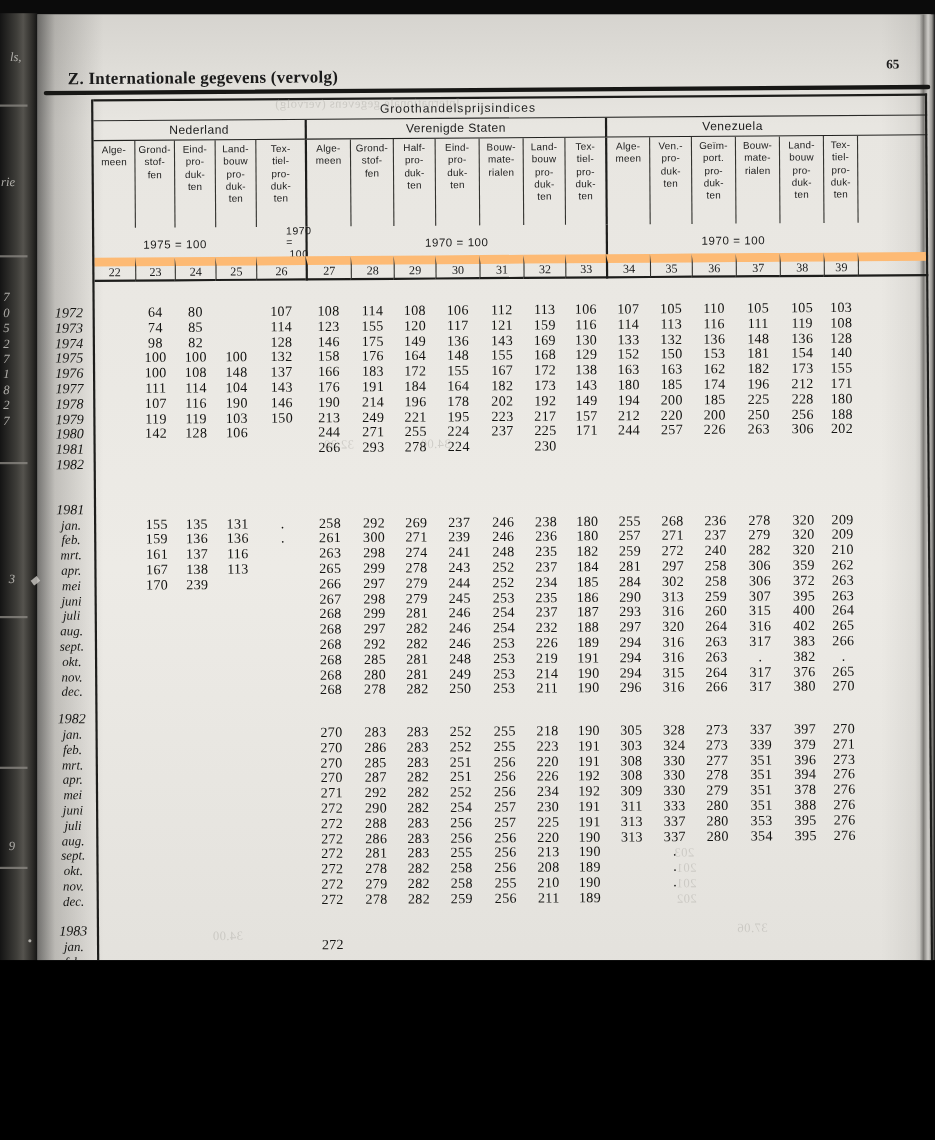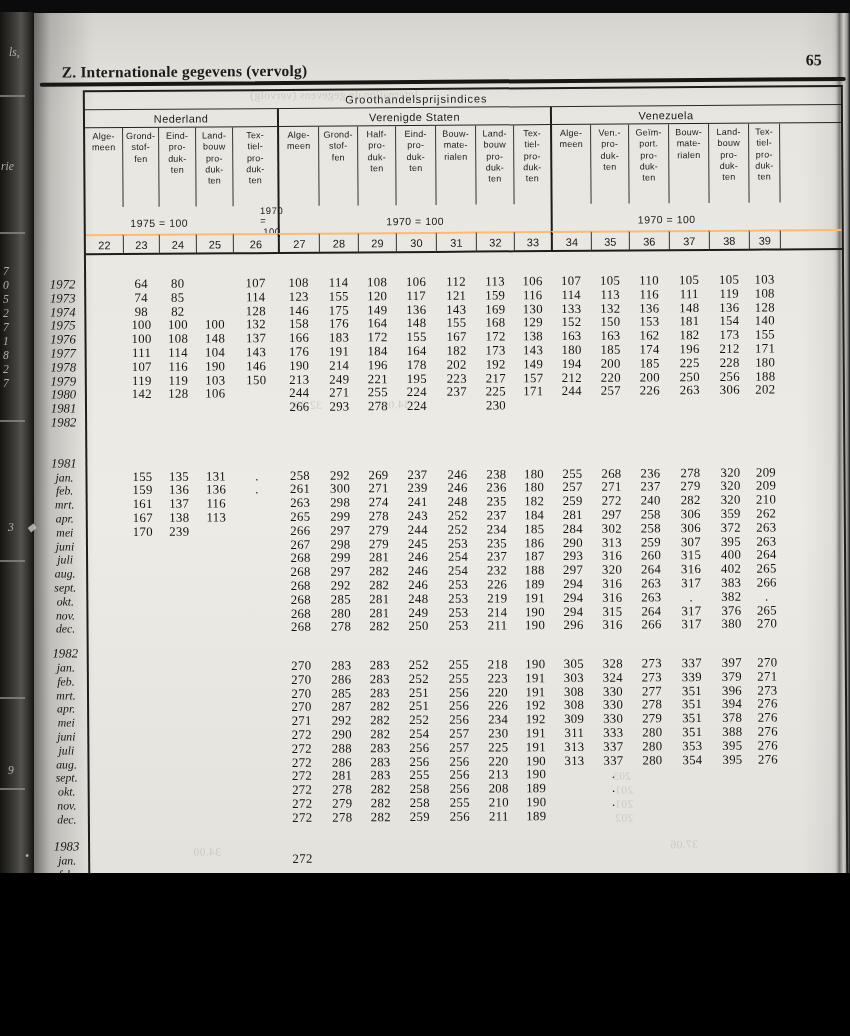--- a/index.html
+++ b/index.html
@@ -23,21 +23,21 @@
   .page-bg::after { content:""; position:absolute; left:0; bottom:0; width:190px; height:34px;
     background:linear-gradient(8deg,#0b0b0b 30%, rgba(11,11,11,0) 65%); }
   .page-edge-right { position:absolute; right:0; top:13px; width:14px; height:1008px;
     background:linear-gradient(90deg, rgba(0,0,0,0) 0%, #7d7b77 25%, #cfcdc9 55%, #989692 80%, #141414 100%); }
 
   
   .content { position:absolute; left:0; top:0; width:850px; height:1036px;
     transform:rotate(-0.4deg); transform-origin:420px 120px; }
 
   .section-title { position:absolute; left:62px; top:61px; font-size:15.5px; font-weight:700; letter-spacing:.2px; }
-  .page-number   { position:absolute; left:806px; top:54px; font-size:16px; font-weight:700; }
+  .page-number   { position:absolute; left:806px; top:54px; font-size:12px; font-weight:700; }
   .header-rule   { position:absolute; left:40px; top:80px; width:806px; height:3.5px; background:#171715; border-radius:2px; }
 
   .sheet { position:absolute; left:38px; top:88px; width:805px; height:920px; }
   .vline { position:absolute; top:0; width:2px; height:900px; background:#1d1d1b; }
   .vline.l { left:45px; } .vline.r { left:803px; }
   .bottom-rule { position:absolute; left:46px; top:898px; width:700px; height:2px; background:#1d1d1b; }
 
   .grid { display:grid;
     grid-template-columns:47px 37px 36px 37px 37px 45px 41px 39px 38px 40px 40px 38px 37px 40px 38px 40px 40px 40px 31px 64px; }
 
@@ -60,23 +60,23 @@
   .hlab.gsep { border-left:2px solid #1d1d1b; }
 
   .g-base { height:27px; }
   .bcell { display:flex; flex-direction:column; align-items:center; justify-content:center;
     font-family:"Liberation Sans", sans-serif; font-size:10.5px; letter-spacing:.5px; }
   .b1 { grid-column:2/6; } .b2 { grid-column:6/7; font-size:9.5px; line-height:1.1;margin-left:33px; }
   .b3 { grid-column:7/14; border-left:2px solid #1d1d1b; }
   .b4 { grid-column:14/21; border-left:2px solid #1d1d1b; padding-right:63px; }
 
   .g-numbers { height:21px; }
-  .ncell { border-top:2px solid #fdba74; border-bottom:2.5px solid #1d1d1b; border-left:1px solid #33332f;
+  .ncell { border-top:8px solid #fdba74; border-bottom:2.5px solid #1d1d1b; border-left:1px solid #33332f;
     display:flex; align-items:center; justify-content:center;
-    font-family:Liberation Sans, sans-serif; font-size:11px; }
+    font-family:Liberation Serif, serif; font-size:11px; }
   .nstub { grid-column:1; }
   .g-numbers .ncell:nth-child(2) { border-left:none; }
   .ncell.gsep { border-left:2px solid #1d1d1b; }
 
   
   .row { height:13.8px; }
   .num { font-size:12.8px; line-height:13.8px; text-align:center; letter-spacing:.3px; color:#141412; }
   .stub { font-style:italic; line-height:13.8px; white-space:nowrap; color:#151513;text-align:center; }
   .stub.year { font-size:12.8px; } .stub.month { font-size:11.8px; padding-left:1px; }
 

